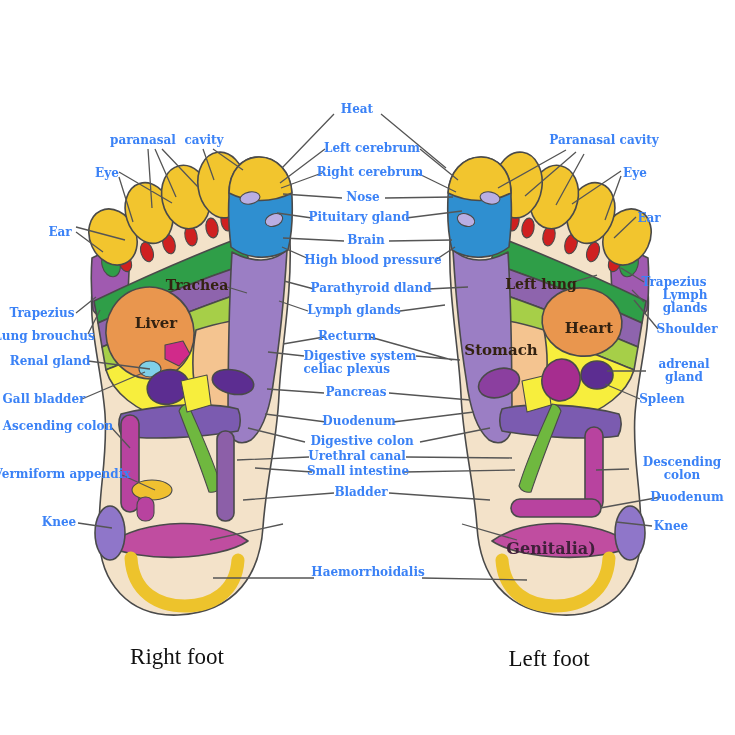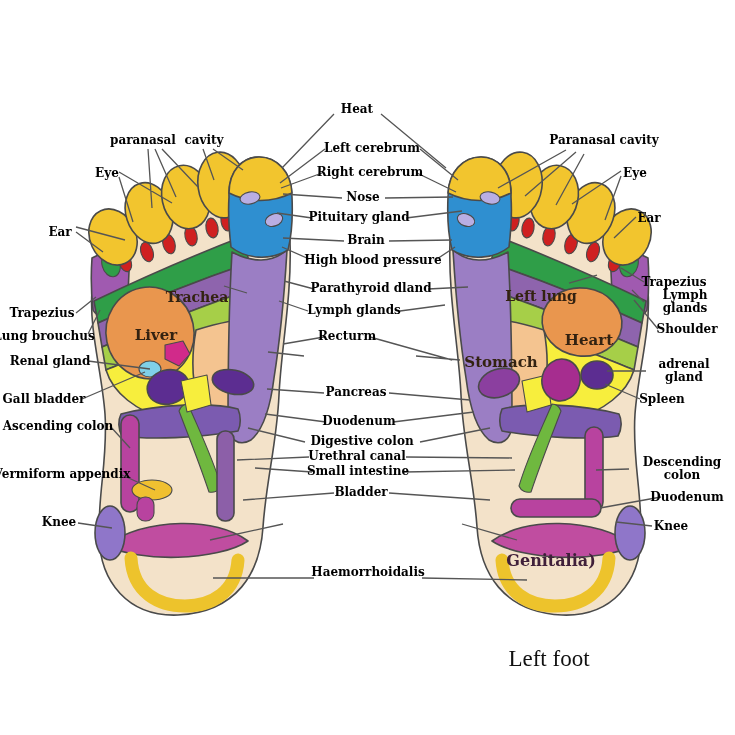--- a/index.html
+++ b/index.html
@@ -1,23 +1,23 @@
 <!DOCTYPE html>
 <html><head>
 <meta charset="utf-8">
 <style>
   html,body{margin:0;padding:0;background:#ffffff;}
   .stage{position:relative;width:735px;height:735px;background:#ffffff;overflow:hidden;
          font-family:"DejaVu Serif", serif;}
   svg.art{position:absolute;left:0;top:0;}
   .lbl{position:absolute;transform:translate(-50%,-50%);font-weight:bold;font-size:12px;
-       line-height:13px;color:#000000;white-space:pre-line;text-align:center;}
+       line-height:13px;color:#3b82f6;white-space:pre-line;text-align:center;}
   .lbl.ta-left{text-align:left;}
   .inner{position:absolute;transform:translate(-50%,-50%);font-weight:bold;font-size:14px;
-         color:#332211;white-space:nowrap;margin-top:12px;}
+         color:#332211;white-space:nowrap;}
   .inner.big{font-size:15px;}
   .inner.small{font-size:16px;color:#40203a;}
   .caption{position:absolute;transform:translate(-50%,-50%);font-size:23px;color:#111;
            font-family:"Liberation Serif", serif;white-space:nowrap;}
   
   .sole{fill:#f3e2c9;}
   .st{stroke:#4a4a4a;stroke-width:1.6;stroke-linejoin:round;}
   .thin{stroke-width:1.1;}
 </style>
 </head>
@@ -124,20 +124,22 @@
   <div class="lbl" style="left:357px;top:109px">Heat</div>
   <div class="lbl" style="left:372px;top:148px">Left cerebrum</div>
   <div class="lbl" style="left:370px;top:172px">Right cerebrum</div>
   <div class="lbl" style="left:363px;top:197px">Nose</div>
   <div class="lbl" style="left:359px;top:217px">Pituitary gland</div>
   <div class="lbl" style="left:366px;top:240px">Brain</div>
   <div class="lbl" style="left:373px;top:260px">High blood pressure</div>
   <div class="lbl" style="left:371px;top:288px">Parathyroid dland</div>
   <div class="lbl" style="left:354px;top:310px">Lymph glands</div>
   <div class="lbl" style="left:347px;top:336px">Recturm</div>
+  <div class="lbl ta-left" style="left:360px;top:363px">Digestive system
+celiac plexus</div>
   <div class="lbl" style="left:356px;top:392px">Pancreas</div>
   <div class="lbl" style="left:359px;top:421px">Duodenum</div>
   <div class="lbl" style="left:362px;top:441px">Digestive colon</div>
   <div class="lbl" style="left:357px;top:456px">Urethral canal</div>
   <div class="lbl" style="left:358px;top:471px">Small intestine</div>
   <div class="lbl" style="left:361px;top:492px">Bladder</div>
   <div class="lbl" style="left:368px;top:572px">Haemorrhoidalis</div>
 
   <div class="lbl" style="left:143px;top:140px">paranasal</div>
   <div class="lbl" style="left:204px;top:140px">cavity</div>
@@ -163,15 +165,16 @@
   <div class="lbl" style="left:687px;top:497px">Duodenum</div>
   <div class="lbl" style="left:671px;top:526px">Knee</div>
 
   <div class="inner" style="left:197px;top:285px">Trachea</div>
   <div class="inner big" style="left:156px;top:323px">Liver</div>
   <div class="inner" style="left:541px;top:284px">Left lung</div>
   <div class="inner big" style="left:501px;top:350px">Stomach</div>
   <div class="inner big" style="left:589px;top:328px">Heart</div>
   <div class="inner small" style="left:551px;top:548px">Genitalia)</div>
 
+  <div class="caption" style="left:177px;top:657px">Right foot</div>
   <div class="caption" style="left:549px;top:659px">Left foot</div>
 
 </div>
 
 </body></html>

